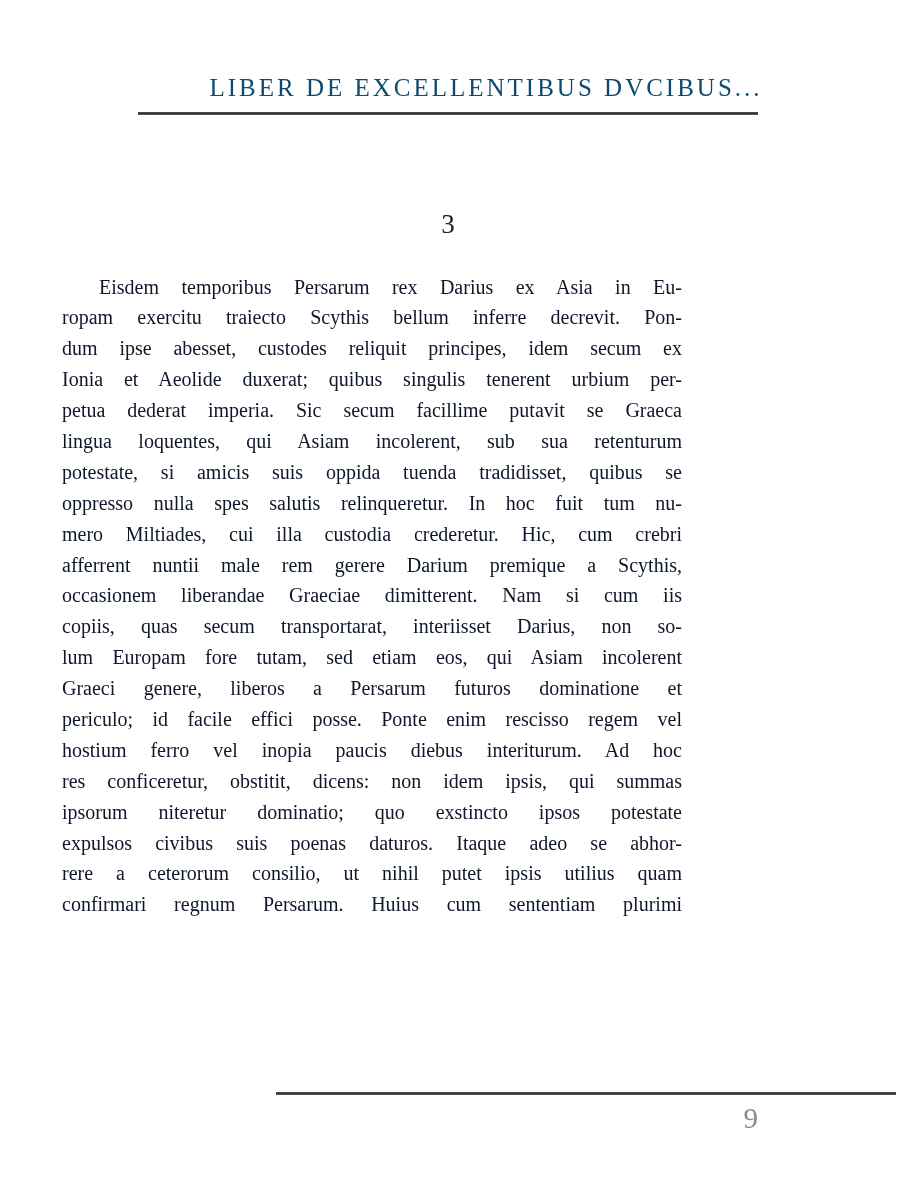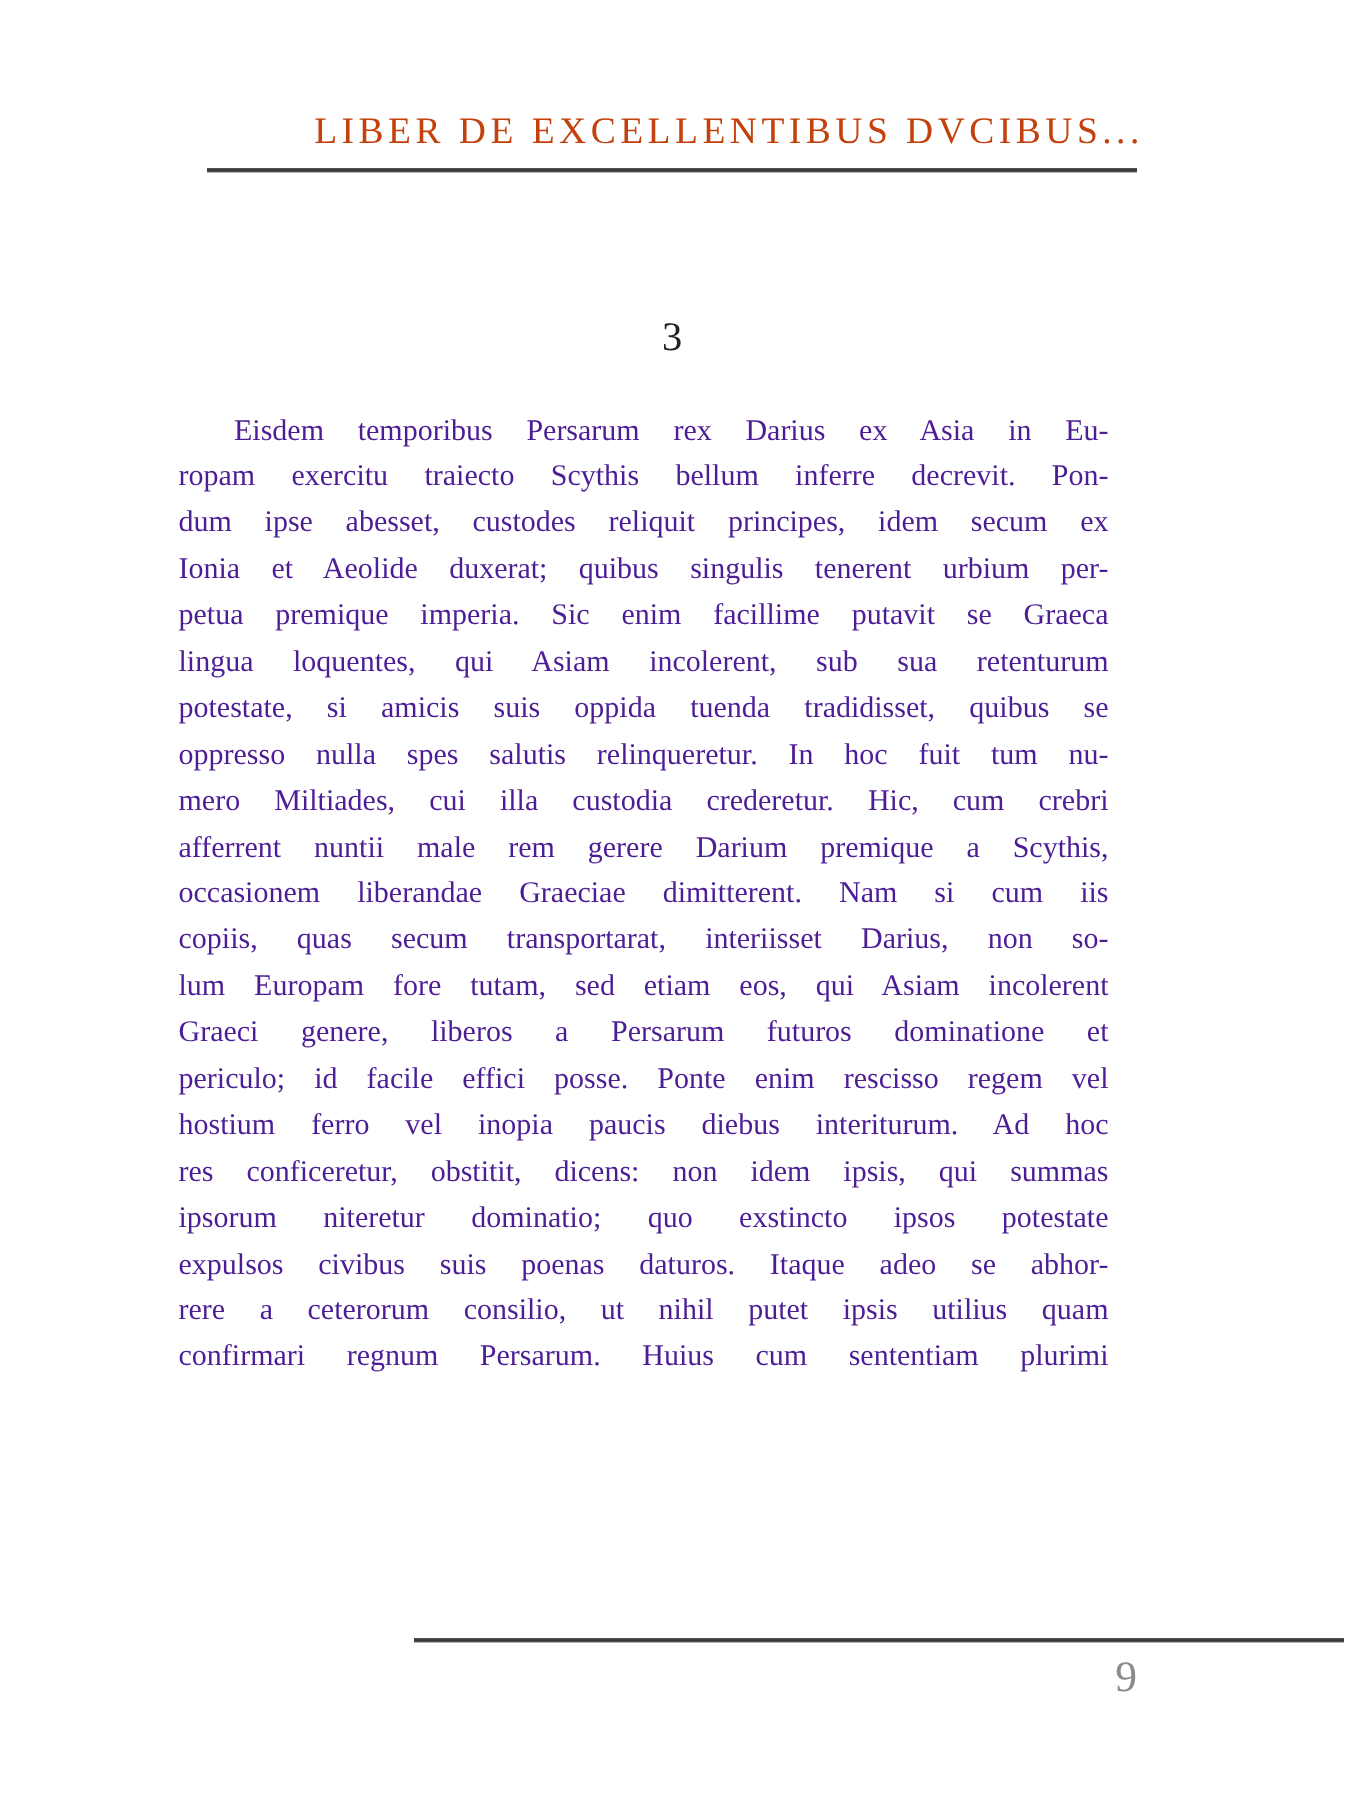--- a/index.html
+++ b/index.html
@@ -20,45 +20,45 @@
     margin-left: 138px;
     width: 620px;
     text-align: center;
     line-height: 1.1;
   }
   .running-head .head-text {
     display: inline-block;
     transform: translateX(38px);
     font-size: 25px;
     letter-spacing: 3px;
-    color: #c2410c;
+    color: #0c4a6e;
     white-space: nowrap;
   }
   .rule {
     margin-left: 138px;
     width: 620px;
     height: 3px;
     background: linear-gradient(#5a5a5a, #2f2f2f, #6a6a6a);
   }
   .head-rule { margin-top: 10px; }
   .section-number {
     margin-top: 96px;
     margin-left: 138px;
     width: 620px;
     text-align: center;
     font-size: 27px;
     line-height: 1;
     color: #222222;
   }
   .body-text {
     margin-top: 34px;
-    margin-left: 119px;
+    margin-left: 62px;
     width: 620px;
     font-size: 20px;
-    color: #4c1d95;
+    color: #0f172a;
     word-spacing: 1px;
   }
   .body-text .line {
     height: 30.9px;
     line-height: 30.9px;
     text-align: justify;
     text-align-last: justify;
     white-space: nowrap;
     overflow: visible;
   }
@@ -92,21 +92,21 @@
 
   <div class="rule head-rule"></div>
 
   <div class="section-number">3</div>
 
   <div class="body-text">
       <div class="line first-line">Eisdem temporibus Persarum rex Darius ex Asia in Eu-</div>
       <div class="line">ropam exercitu traiecto Scythis bellum inferre decrevit. Pon-</div>
       <div class="line">dum ipse abesset, custodes reliquit principes, idem secum ex</div>
       <div class="line">Ionia et Aeolide duxerat; quibus singulis tenerent urbium per-</div>
-      <div class="line">petua premique imperia. Sic enim facillime putavit se Graeca</div>
+      <div class="line">petua dederat imperia. Sic secum facillime putavit se Graeca</div>
       <div class="line">lingua loquentes, qui Asiam incolerent, sub sua retenturum</div>
       <div class="line">potestate, si amicis suis oppida tuenda tradidisset, quibus se</div>
       <div class="line">oppresso nulla spes salutis relinqueretur. In hoc fuit tum nu-</div>
       <div class="line">mero Miltiades, cui illa custodia crederetur. Hic, cum crebri</div>
       <div class="line">afferrent nuntii male rem gerere Darium premique a Scythis,</div>
       <div class="line">occasionem liberandae Graeciae dimitterent. Nam si cum iis</div>
       <div class="line">copiis, quas secum transportarat, interiisset Darius, non so-</div>
       <div class="line">lum Europam fore tutam, sed etiam eos, qui Asiam incolerent</div>
       <div class="line">Graeci genere, liberos a Persarum futuros dominatione et</div>
       <div class="line">periculo; id facile effici posse. Ponte enim rescisso regem vel</div>

